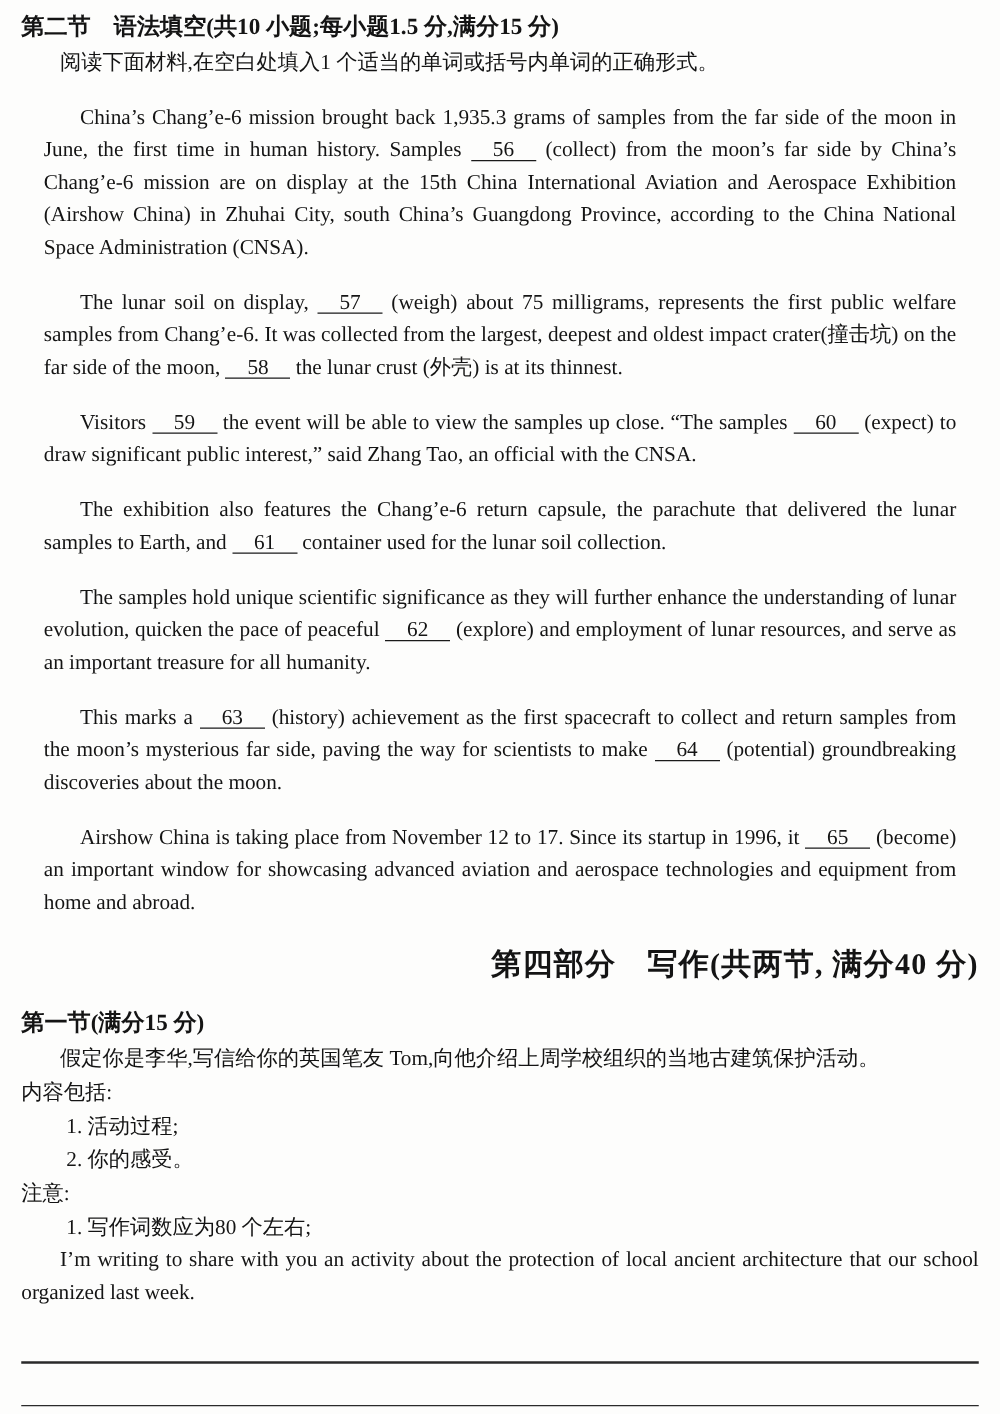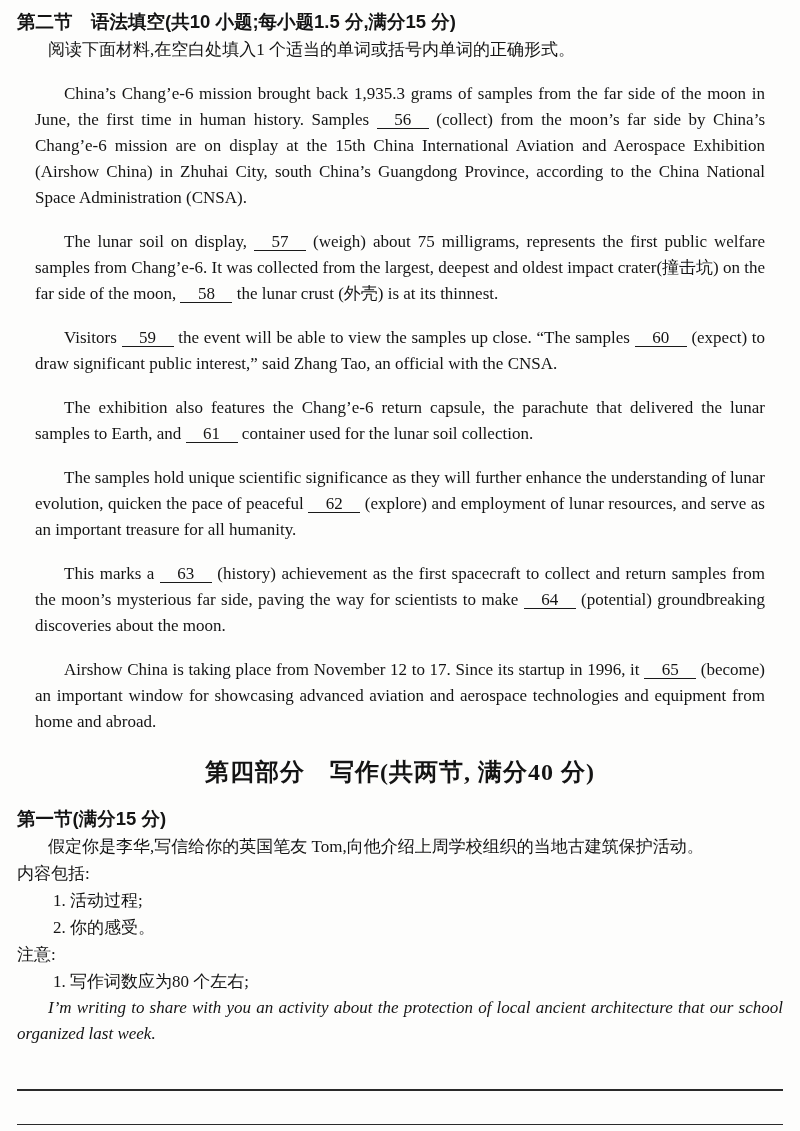--- a/index.html
+++ b/index.html
@@ -15,21 +15,21 @@
     width: 800px;
     height: 1131px;
     padding: 8px 17px 0 17px;
     color: #141414;
     font-family: "Liberation Serif", "DejaVu Serif", serif;
     font-size: 17px;
     line-height: 26px;
   }
   
   .h-bold {
-    font-family: Liberation Sans, sans-serif;
+    font-family: Liberation Serif, serif;
     font-weight: bold;
     font-size: 18.5px;
     line-height: 28px;
     text-align: left;
   }
   .instructions {
     padding-left: 31px;
     line-height: 27px;
   }
   .passage p {
@@ -41,21 +41,21 @@
   .blank {
     display: inline-block;
     min-width: 46px;
     text-align: center;
     border-bottom: 1.6px solid #1a1a1a;
     line-height: 17px;
     padding: 0 3px;
     text-indent: 0;
   }
   .part-heading {
-    text-align: center;
+    text-align: right;
     font-size: 24px;
     font-weight: 600;
     letter-spacing: 1px;
     line-height: 34px;
     margin-top: 20px;
     margin-bottom: 16px;
   }
   .s1-heading {
     margin-top: 4px;
   }
@@ -68,21 +68,20 @@
   }
   .num-item {
     padding-left: 36px;
     line-height: 27px;
   }
   .letter-body {
     margin: 0;
     text-align: justify;
     text-indent: 31px;
     line-height: 26px;
-    font-style: italic;
   }
   .write-lines {
     margin-top: 10px;
   }
   .write-line-1 {
     height: 32px;
     border-bottom: 2.5px solid #2a2a2a;
   }
   .write-line-2 {
     height: 33px;

